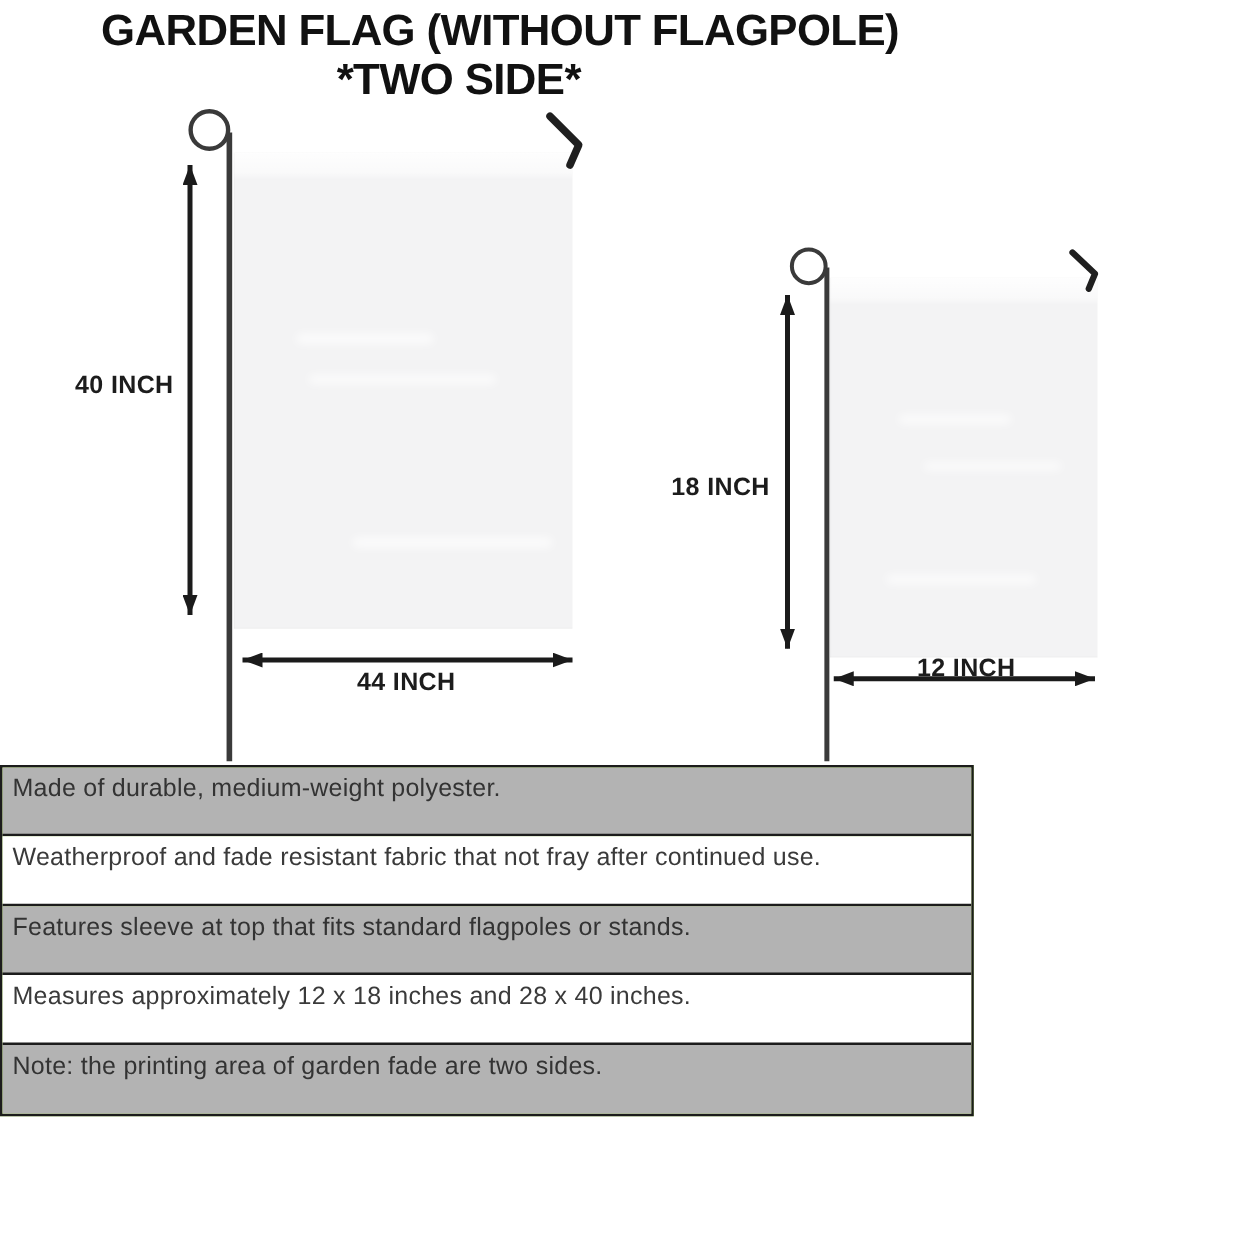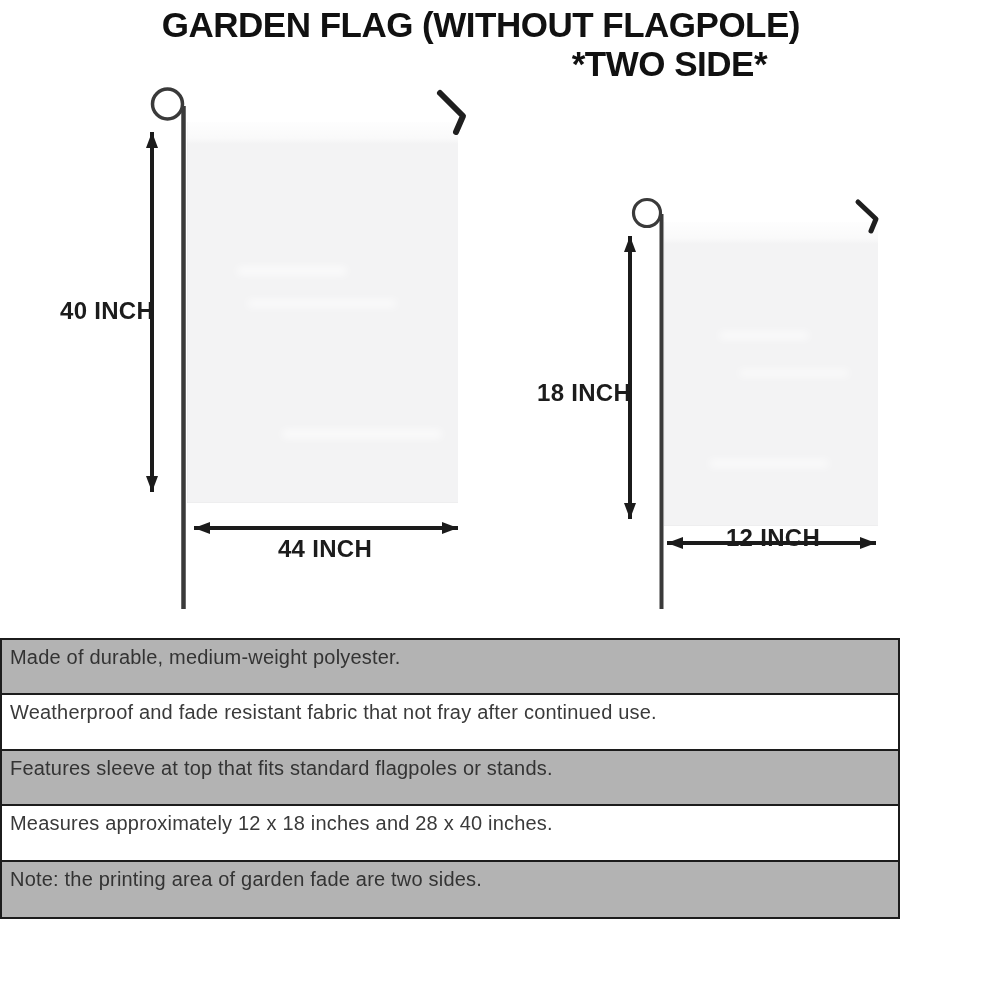--- a/index.html
+++ b/index.html
@@ -1,21 +1,21 @@
 <!DOCTYPE html>
 <html><head>
 <meta charset="utf-8">
 <style>
   html,body{margin:0;padding:0;background:#fff;}
   #canvas{
     position:relative;width:1000px;height:1000px;background:#ffffff;overflow:hidden;
     font-family:"Liberation Sans",sans-serif;color:#1b1b1b;
   }
   
-  .title-line{position:absolute;left:0;width:800px;text-align:right;
+  .title-line{position:absolute;left:0;width:800px;text-align:center;
     font-weight:700;font-size:35px;letter-spacing:-0.5px;color:#111;}
   #title1{top:5px;}
   #title2{top:44px;left:-33px;}
   
   .flag{
     position:absolute;
     background:
       linear-gradient(180deg, rgba(255,255,255,0.9) 0px, rgba(255,255,255,0.55) 16px, rgba(255,255,255,0) 22px),
       #f3f3f4;
     box-shadow:inset 0 -1px 0 rgba(0,0,0,0.02), inset 1px 0 0 rgba(0,0,0,0.02);
@@ -28,28 +28,28 @@
   #flag-large .wrinkle.w3{left:95px;top:308px;width:160px;height:8px;}
   #flag-small .wrinkle.w1{left:55px;top:110px;width:90px;height:7px;}
   #flag-small .wrinkle.w2{left:75px;top:148px;width:110px;height:6px;}
   #flag-small .wrinkle.w3{left:45px;top:238px;width:120px;height:7px;}
   
   #overlay{position:absolute;left:0;top:0;width:1000px;height:1000px;pointer-events:none;}
   .pole{stroke:#3a3a3a;fill:none;}
   .hook{stroke:#1f1f1f;fill:none;stroke-linecap:round;stroke-linejoin:round;}
   .dim{stroke:#1b1b1b;stroke-width:4;}
   
-  .dim-label{position:absolute;font-weight:700;font-size:24px;color:#1c1c1c;
+  .dim-label{position:absolute;font-weight:700;font-size:20px;color:#1c1c1c;
     letter-spacing:0.3px;text-align:center;white-space:nowrap;}
   #lbl-40{left:60px;top:297px;width:78px;}
   #lbl-28{left:250px;top:535px;width:150px;}
   #lbl-18{left:537px;top:343px;width:78px;margin-top:36px;}
   #lbl-12{left:698px;top:524px;width:150px;}
   
-  #features{position:absolute;left:0;top:638px;width:900px;
+  #features{position:absolute;left:0;top:612px;width:779px;
     border:2px solid #1c1c1c;background:#bef264;box-sizing:border-box;}
   .frow{height:55.4px;box-sizing:border-box;border-bottom:2px solid #1c1c1c;
     font-size:20px;letter-spacing:0.2px;color:#3a3a3a;
     padding:6px 0 0 8px;background:#ffffff;}
   .frow:last-child{border-bottom:none;}
   .frow.shaded{background:#b3b3b3;color:#333333;}
 </style>
 </head>
 <body>
 

